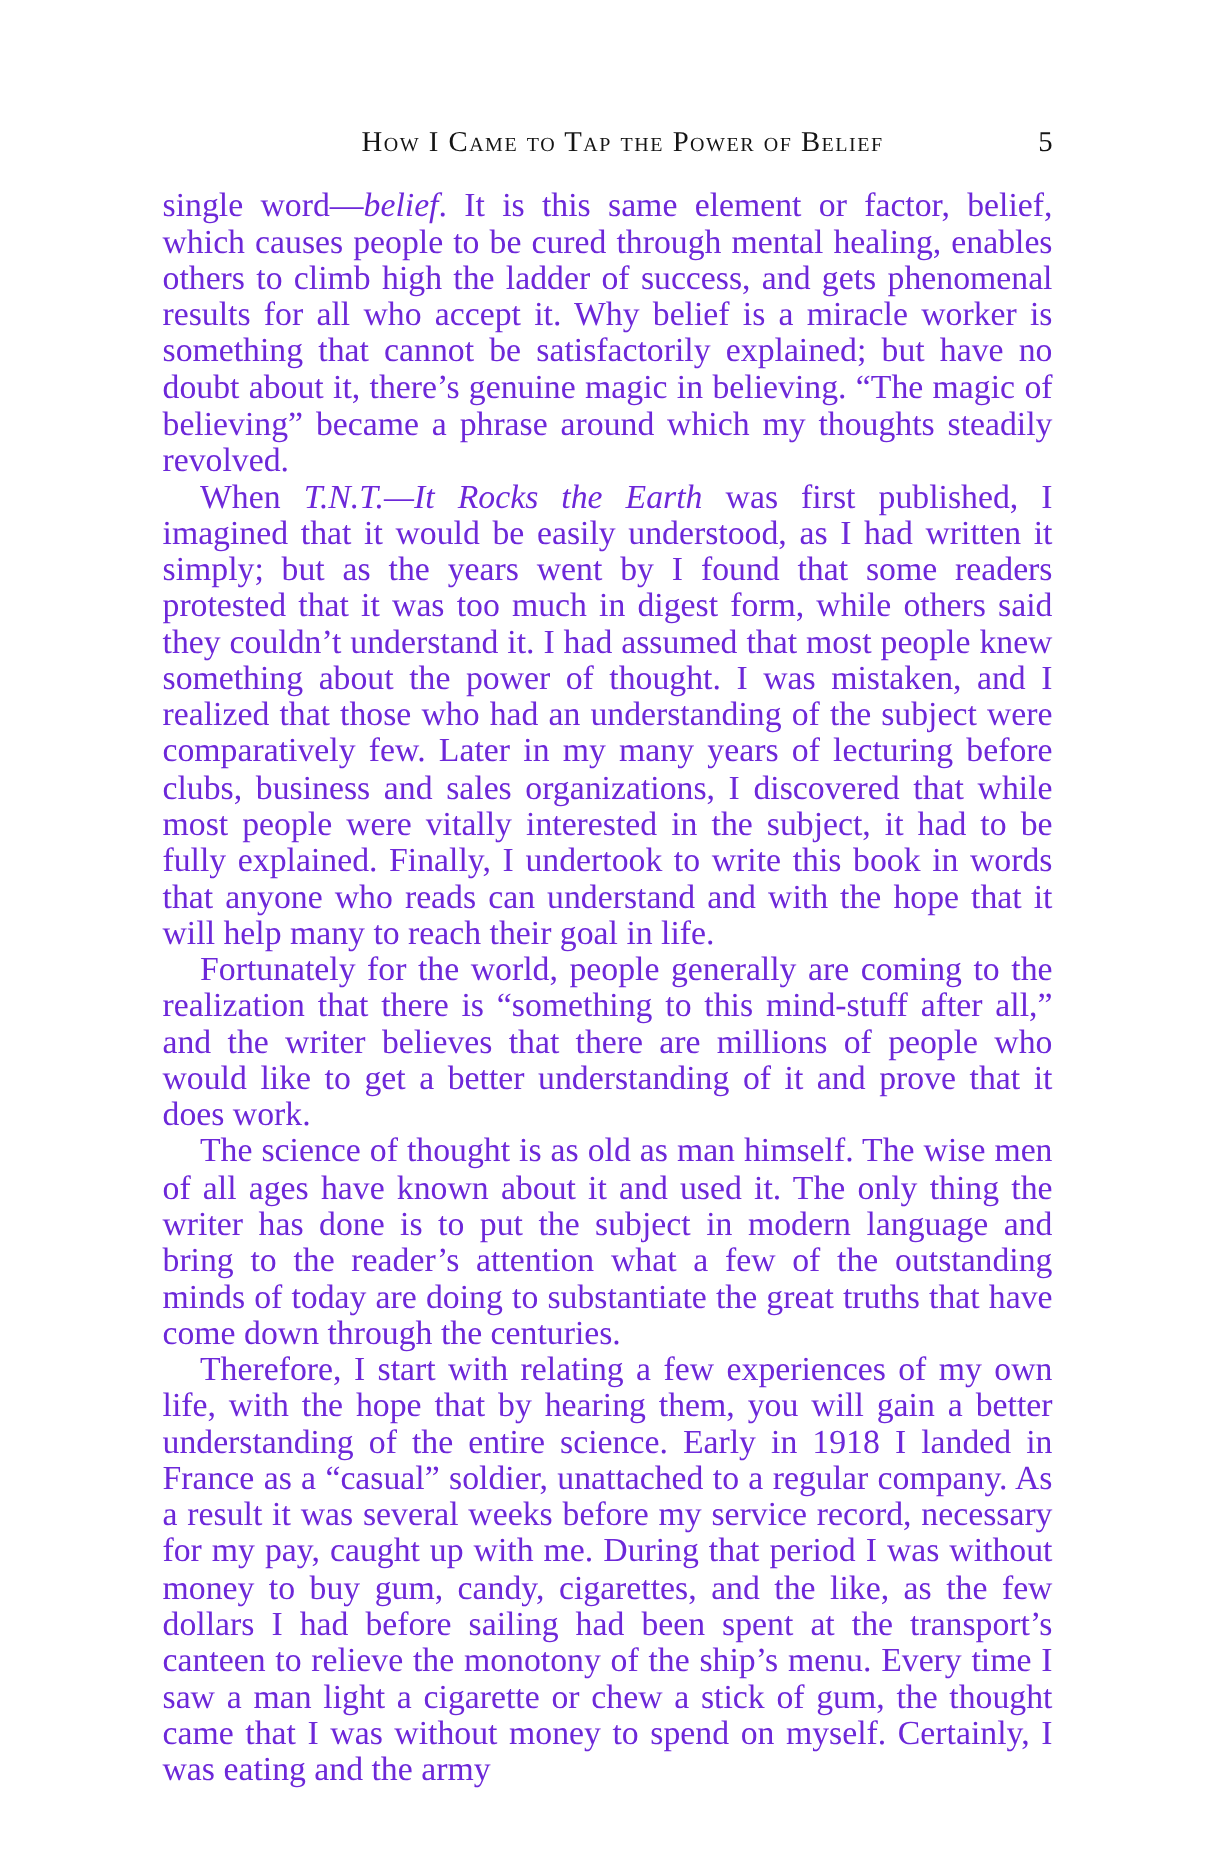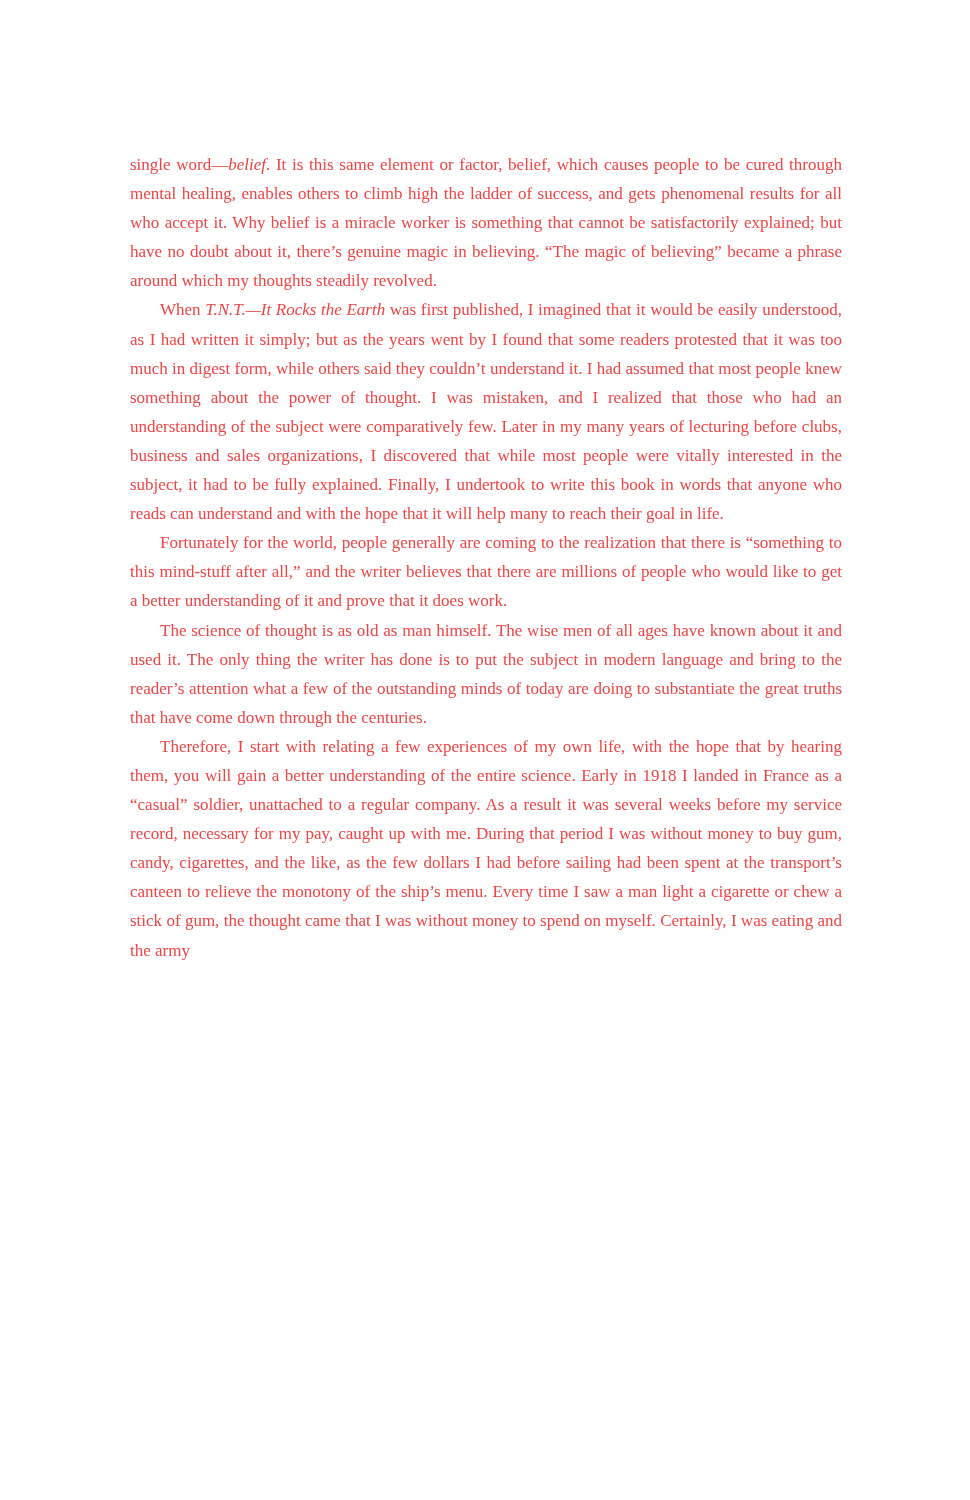--- a/index.html
+++ b/index.html
@@ -46,40 +46,44 @@
     color: #141414;
   }
   .textblock {
     position: absolute;
     top: 150px;
     left: 130px;
     width: 712px;
   }
   p {
     margin: 0;
-    font-size: 17px;
+    font-size: 27px;
     line-height: 29.1px;
     text-align: justify;
     text-justify: inter-word;
     -webkit-hyphens: none;
     hyphens: none;
-    color: #ef4444;
+    color: #6d28d9;
   }
   p.indent {
     text-indent: 30px;
   }
   em {
     font-style: italic;
   }
 </style>
 </head>
 <body>
 
 <div class="page">
 
+  <div class="running-head">
+    <div class="running-head-title">How I Came to Tap the Power of Belief</div>
+    <div class="folio">5</div>
+  </div>
 
   <div class="textblock">
       <p><span>single word—</span><em>belief</em><span>. It is this same element or factor, belief, which causes people to be cured through mental healing, enables others to climb high the ladder of success, and gets phenomenal results for all who accept it. Why belief is a miracle worker is something that cannot be satisfactorily explained; but have no doubt about it, there’s genuine magic in believing. “The magic of believing” became a phrase around which my thoughts steadily revolved.</span></p>
       <p class="indent"><span>When </span><em>T.N.T.—It Rocks the Earth</em><span> was first published, I imagined that it would be easily understood, as I had written it simply; but as the years went by I found that some readers protested that it was too much in digest form, while others said they couldn’t understand it. I had assumed that most people knew something about the power of thought. I was mistaken, and I realized that those who had an understanding of the subject were comparatively few. Later in my many years of lecturing before clubs, business and sales organiza­tions, I discovered that while most people were vitally interested in the subject, it had to be fully explained. Finally, I undertook to write this book in words that anyone who reads can understand and with the hope that it will help many to reach their goal in life.</span></p>
       <p class="indent"><span>Fortunately for the world, people generally are coming to the realization that there is “something to this mind-stuff after all,” and the writer believes that there are millions of people who would like to get a better understanding of it and prove that it does work.</span></p>
       <p class="indent"><span>The science of thought is as old as man himself. The wise men of all ages have known about it and used it. The only thing the writer has done is to put the subject in modern language and bring to the reader’s attention what a few of the outstanding minds of today are doing to substantiate the great truths that have come down through the centuries.</span></p>
       <p class="indent"><span>Therefore, I start with relating a few experiences of my own life, with the hope that by hearing them, you will gain a better under­standing of the entire science. Early in 1918 I landed in France as a “casual” soldier, unattached to a regular company. As a result it was several weeks before my service record, necessary for my pay, caught up with me. During that period I was without money to buy gum, candy, cigarettes, and the like, as the few dollars I had before sailing had been spent at the transport’s canteen to relieve the monotony of the ship’s menu. Every time I saw a man light a cigarette or chew a stick of gum, the thought came that I was with­out money to spend on myself. Certainly, I was eating and the army</span></p>
     </div>
 
 </div>

